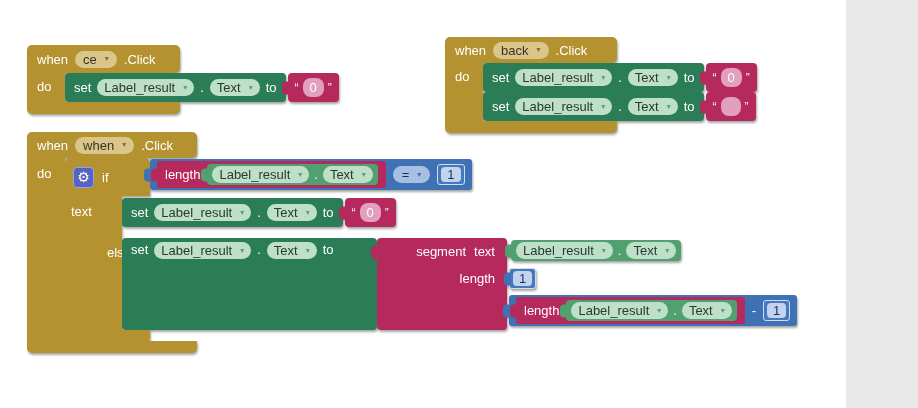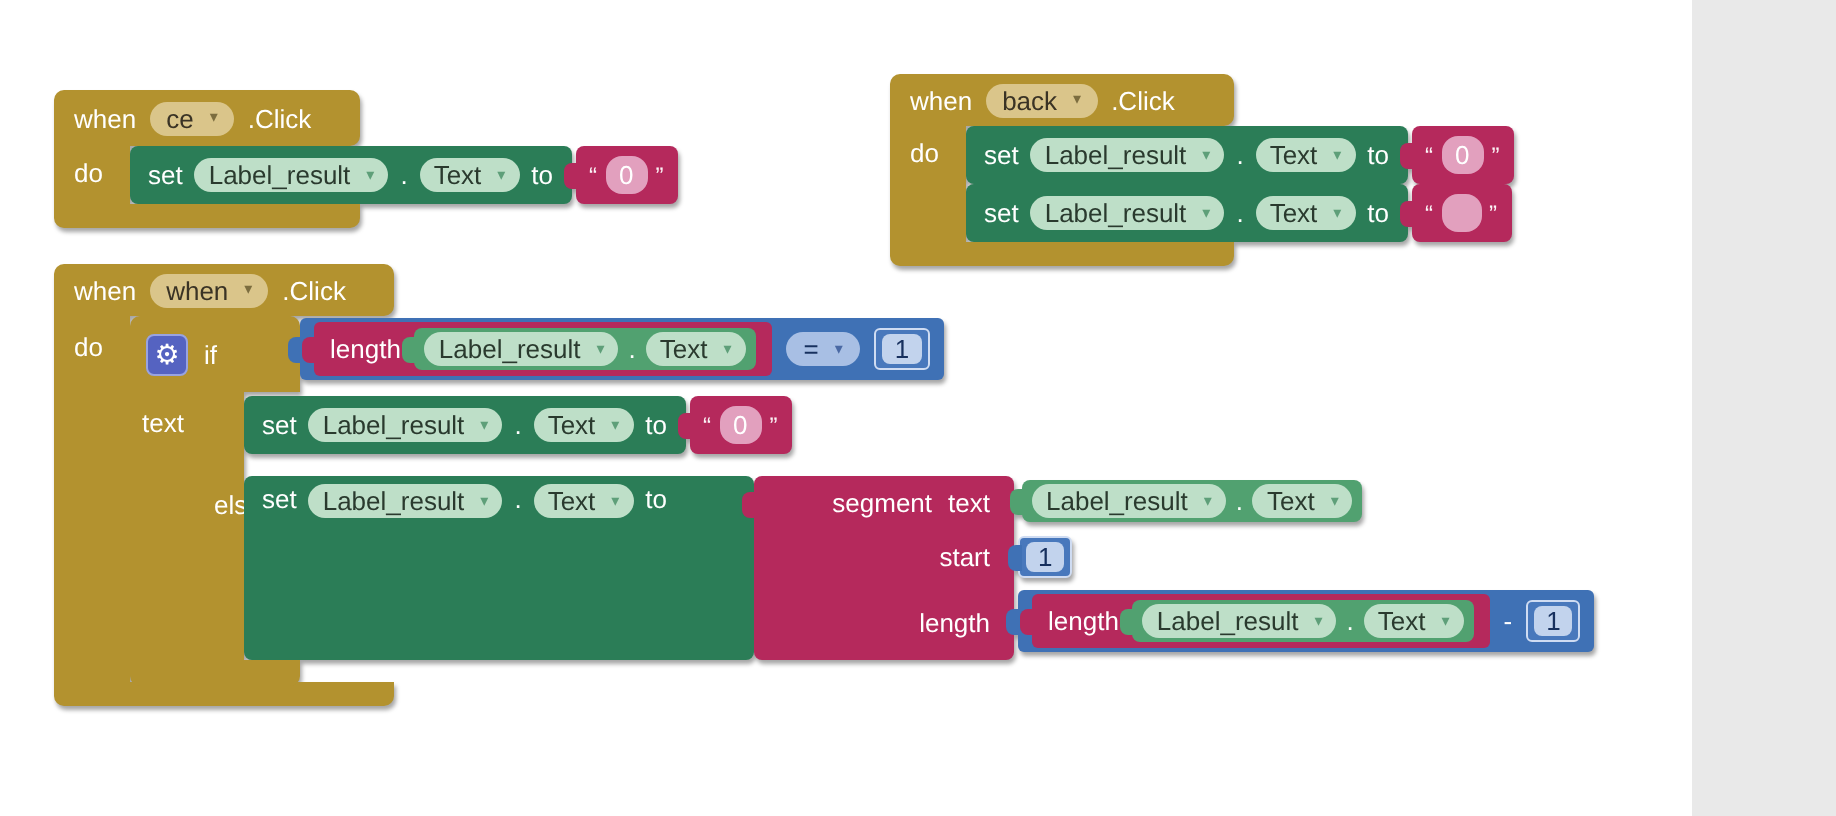--- a/index.html
+++ b/index.html
@@ -246,23 +246,20 @@
         </span>
         <span class="kw">to</span>
       </div>
 
       <div class="segblock plug plug-pink plug-top" style="left:255px;top:0;width:130px;height:92px;">
         <div class="segrow">
           <span>segment</span>
           <span>text</span>
         </div>
         <div class="segrow">
-          <span>start</span>
-        </div>
-        <div class="segrow">
           <span>length</span>
         </div>
       </div>
 
       <span class="getter plug plug-green" style="position:absolute;left:389px;top:2px;">
         <span class="gfield">
           <span>Label_result</span>
           <span class="caret">▾</span>
         </span>
         <span class="kw">.</span>

